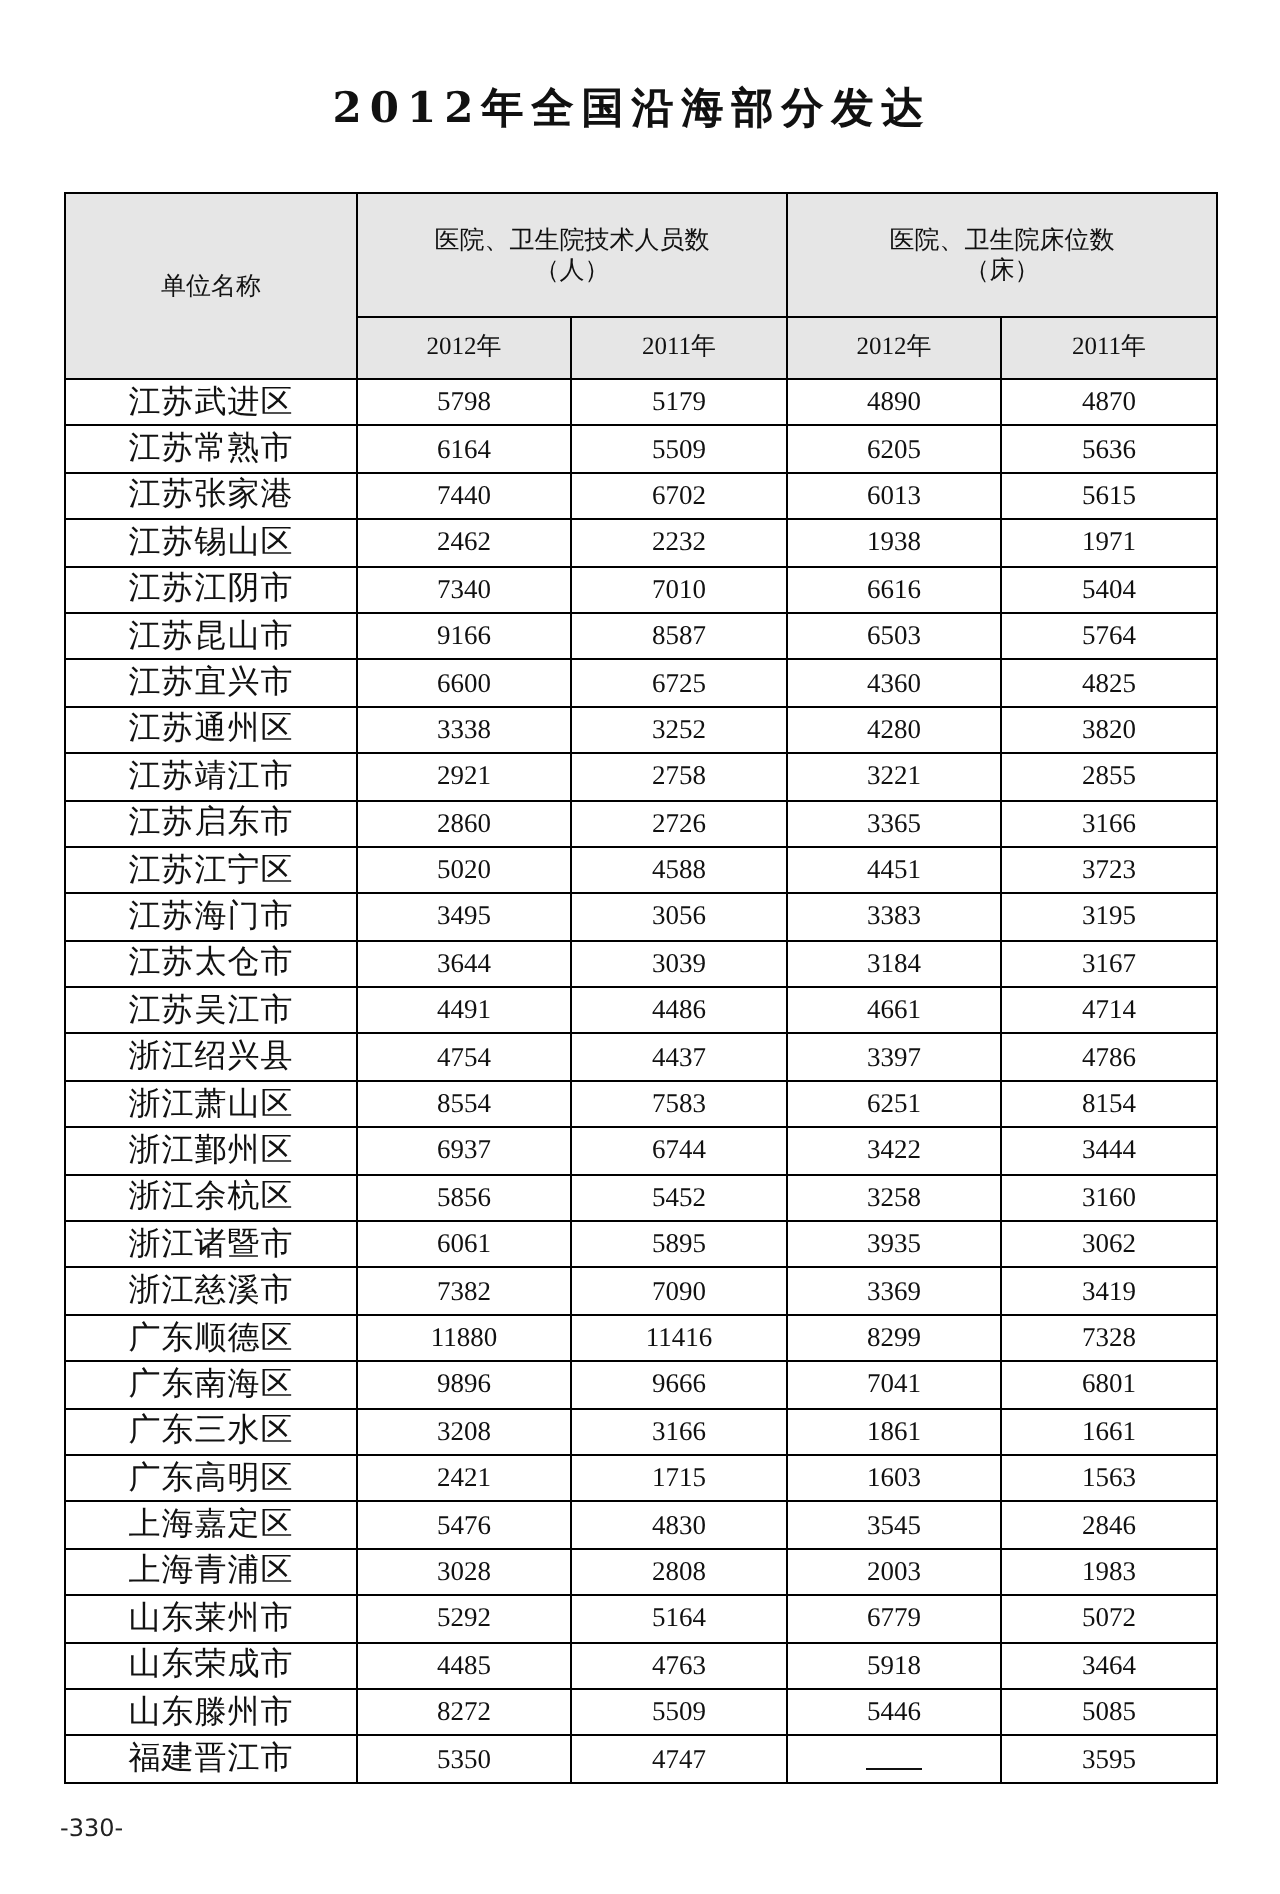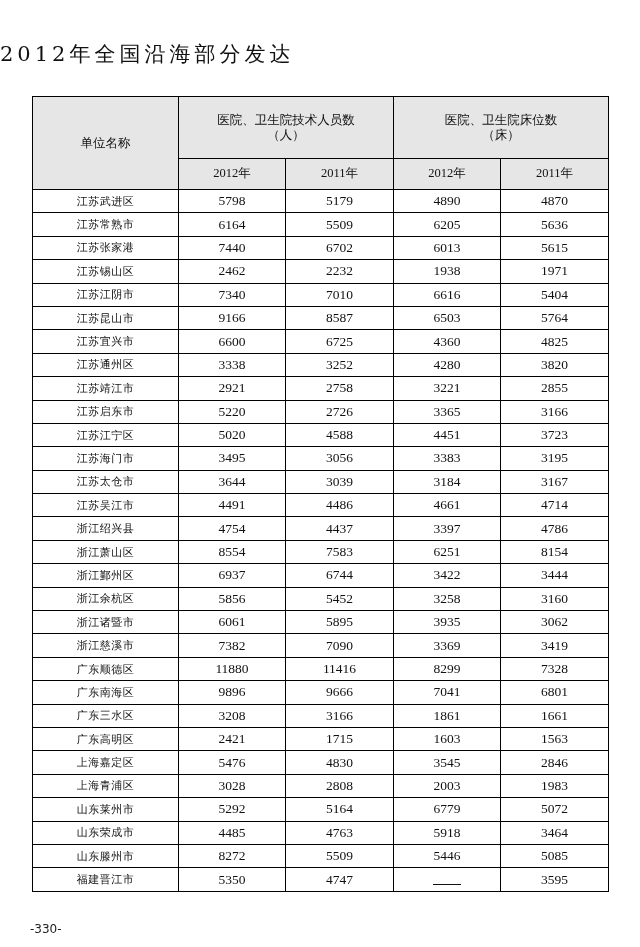--- a/index.html
+++ b/index.html
@@ -18,23 +18,23 @@
   .page {
     width: 640px;
     height: 947px;
     box-sizing: border-box;
     padding: 0;
     position: relative;
   }
   .page-title {
     font-family: "DejaVu Serif", "Liberation Serif", serif;
     font-size: 21px;
-    font-weight: normal;
+    font-weight: bold;
     letter-spacing: 4px;
-    text-align: left;
+    text-align: center;
     padding: 40px 0 0 0;
     margin: 0 8px 0 0;
     white-space: nowrap;
   }
   .table-wrap {
     margin: 28px 32px 0 32px;
   }
   table.data {
     border-collapse: collapse;
     width: 576px;
@@ -67,41 +67,41 @@
     font-family: Liberation Serif, serif;
     font-size: 12.5px;
   }
   tbody td {
     height: 22.4px;
     font-size: 13px;
     background: #ffffff;
   }
   tbody td.name {
     font-family: Liberation Sans, sans-serif;
-    font-size: 11px;
+    font-size: 16px;
     letter-spacing: 0.5px;
   }
   tbody td.num {
     font-family: "Liberation Serif", "DejaVu Serif", serif;
     font-size: 13.5px;
   }
   .dash {
     display: inline-block;
     width: 28px;
     border-bottom: 1.5px solid #111;
     vertical-align: middle;
     height: 8px;
   }
   .last-row td {
     border-top: 1px solid #000;
   }
   .page-number {
     position: absolute;
     left: 30px;
-    bottom: 11px;
+    bottom: 26px;
     font-family: "DejaVu Sans", "Liberation Sans", sans-serif;
     font-size: 12px;
     color: #222;
   }
 </style>
 </head>
 <body>
 
 <div class="page">
 
@@ -194,21 +194,21 @@
           </tr>
           <tr>
             <td class="name">江苏靖江市</td>
             <td class="num">2921</td>
             <td class="num">2758</td>
             <td class="num">3221</td>
             <td class="num">2855</td>
           </tr>
           <tr>
             <td class="name">江苏启东市</td>
-            <td class="num">5220</td>
+            <td class="num">2860</td>
             <td class="num">2726</td>
             <td class="num">3365</td>
             <td class="num">3166</td>
           </tr>
           <tr>
             <td class="name">江苏江宁区</td>
             <td class="num">5020</td>
             <td class="num">4588</td>
             <td class="num">4451</td>
             <td class="num">3723</td>

